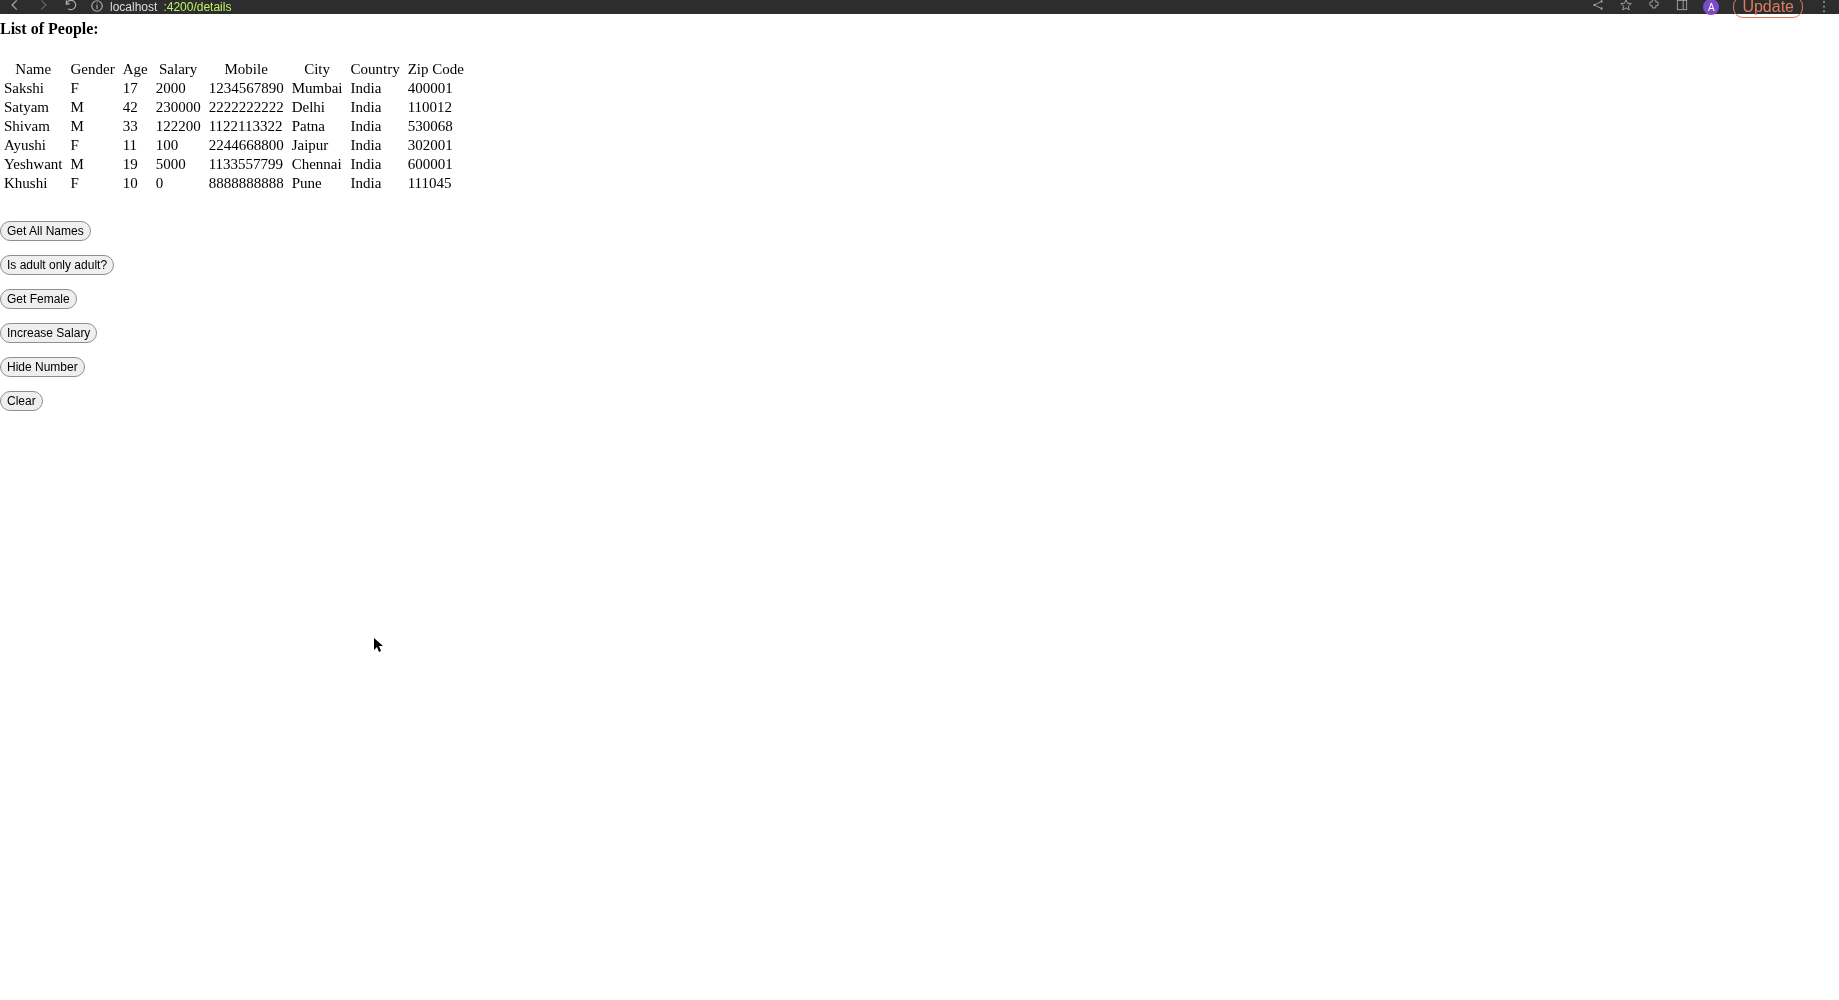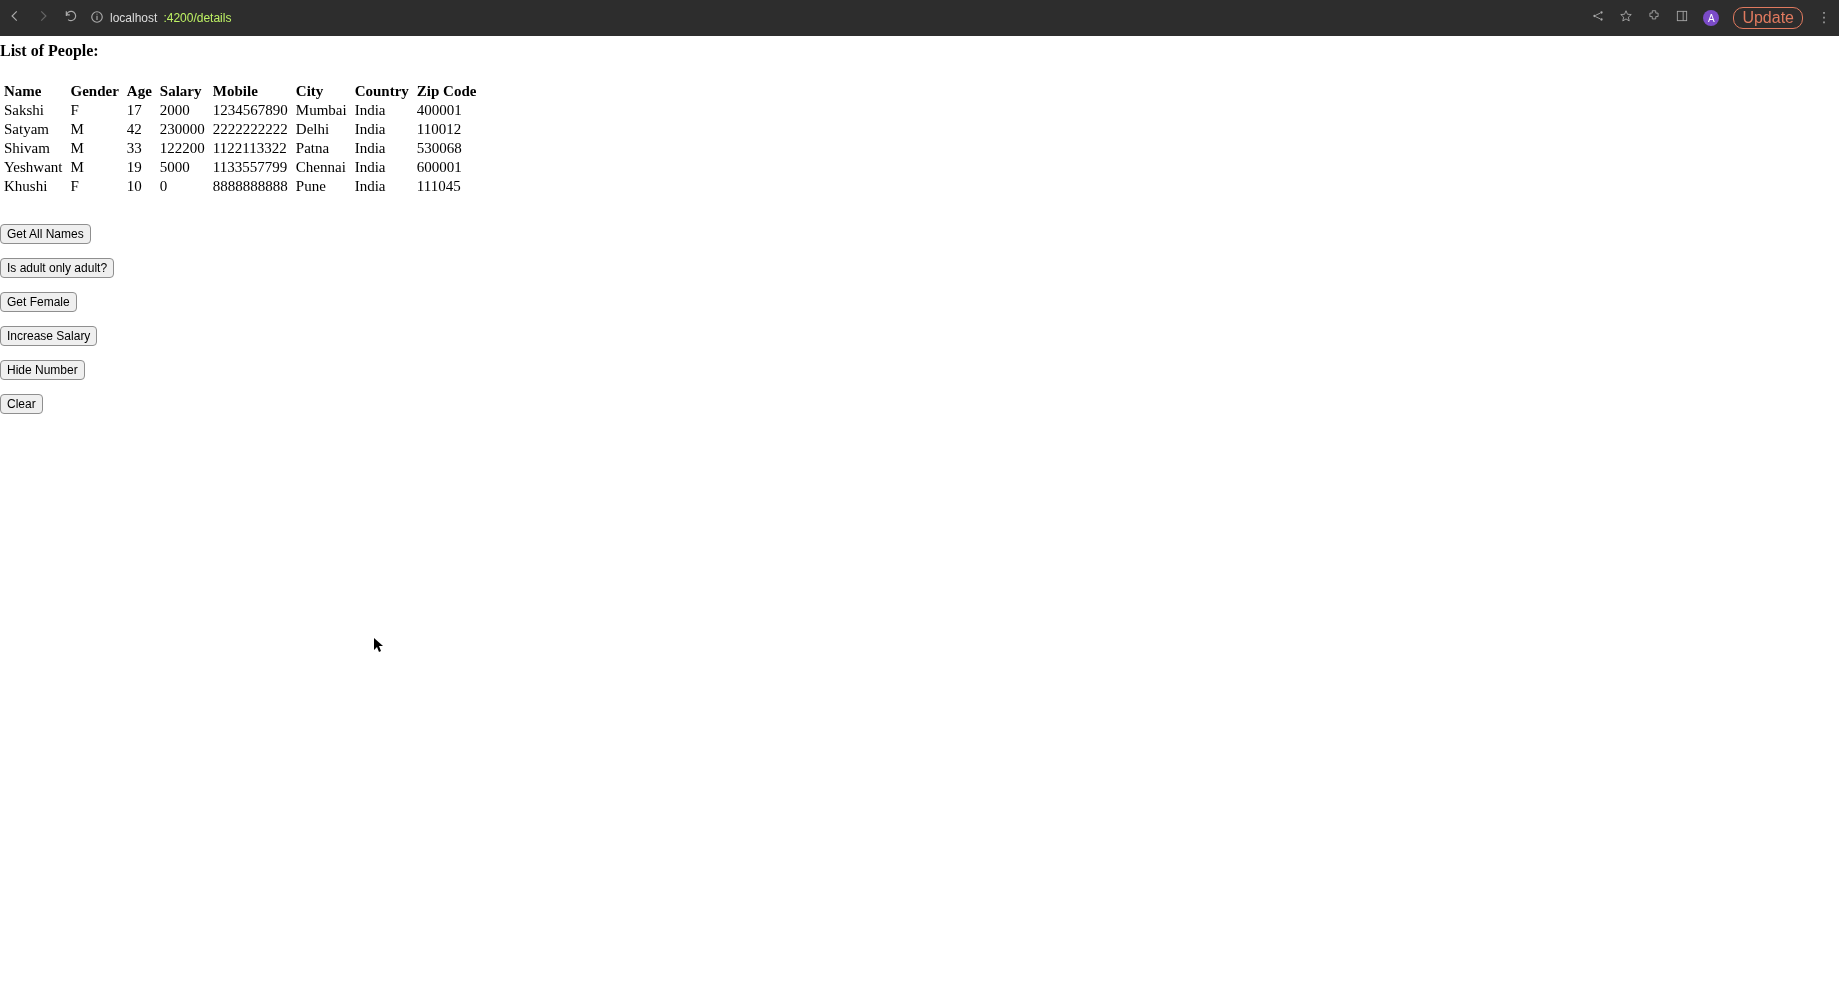--- a/index.html
+++ b/index.html
@@ -6,21 +6,21 @@
       margin: 0;
       padding: 0;
       box-sizing: border-box;
     }
     body {
       font-family: "Times New Roman", Times, serif;
       background: #ffffff;
     }
     .browser-toolbar {
       background: #2d2d2d;
-      height: 36px;
+      height: 14px;
       display: flex;
       align-items: center;
       padding: 0 8px;
       gap: 12px;
       color: #aaa;
     }
     .browser-toolbar .nav-icons {
       display: flex;
       gap: 14px;
       align-items: center;
@@ -81,42 +81,42 @@
     h1.page-title {
       font-size: 16px;
       font-weight: bold;
       margin: 6px 0 22px 0;
     }
     table.people {
       border-collapse: collapse;
       font-size: 15px;
     }
     table.people th {
-      font-weight: bold;
-      text-align: left;
+      font-weight: normal;
+      text-align: center;
       padding: 1px 4px;
       white-space: nowrap;
     }
     table.people td {
       padding: 1px 4px;
       text-align: left;
       white-space: nowrap;
     }
     .buttons {
       margin-top: 28px;
     }
     .buttons button {
       display: block;
       margin-bottom: 14px;
       font-family: Arial, sans-serif;
       font-size: 12px;
       padding: 2px 6px;
       background: #efefef;
       border: 1px solid #8f8f8f;
-      border-radius: 4px;
+      border-radius: 10px;
       cursor: pointer;
     }
     .cursor {
       position: absolute;
       left: 374px;
       top: 638px;
       pointer-events: none;
     }
   </style>
 </head>
@@ -224,20 +224,30 @@
           <td>Shivam</td>
           <td>M</td>
           <td>33</td>
           <td>122200</td>
           <td>1122113322</td>
           <td>Patna</td>
           <td>India</td>
           <td>530068</td>
         </tr>
         <tr>
+          <td>Ayushi</td>
+          <td>F</td>
+          <td>11</td>
+          <td>100</td>
+          <td>2244668800</td>
+          <td>Jaipur</td>
+          <td>India</td>
+          <td>302001</td>
+        </tr>
+        <tr>
           <td>Yeshwant</td>
           <td>M</td>
           <td>19</td>
           <td>5000</td>
           <td>1133557799</td>
           <td>Chennai</td>
           <td>India</td>
           <td>600001</td>
         </tr>
         <tr>

